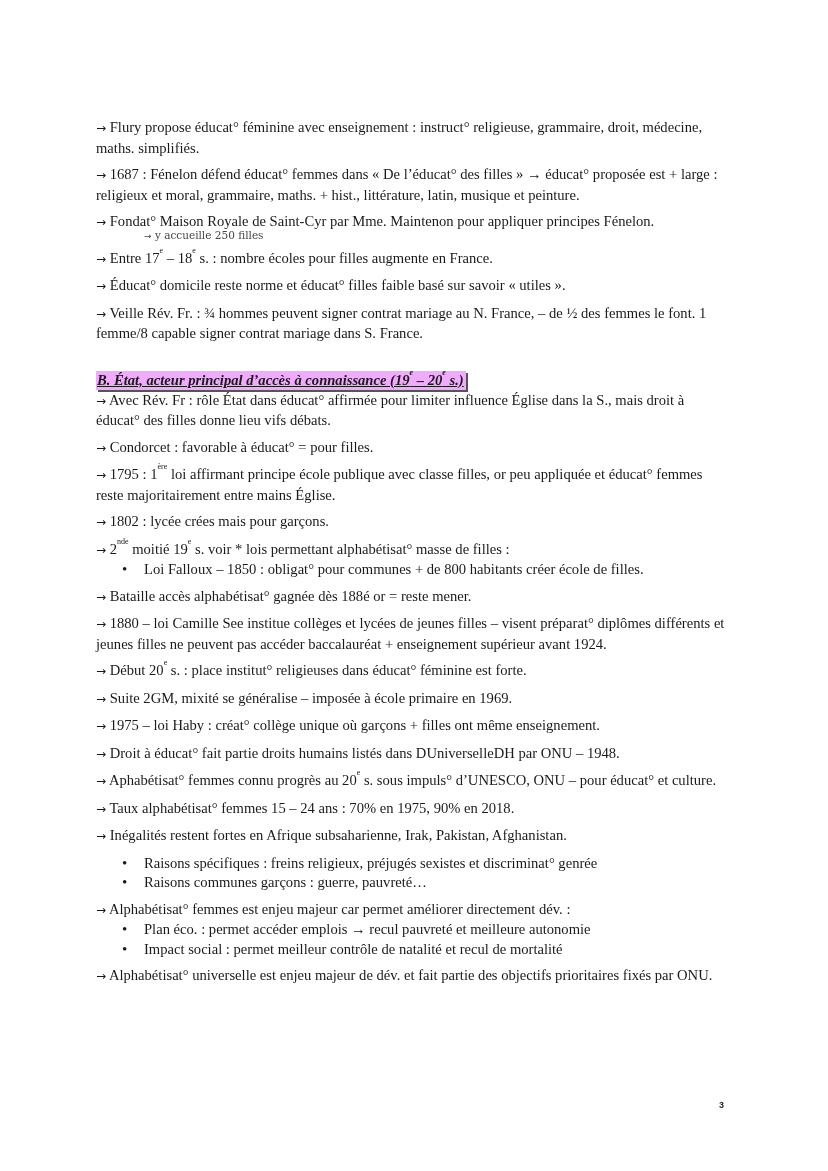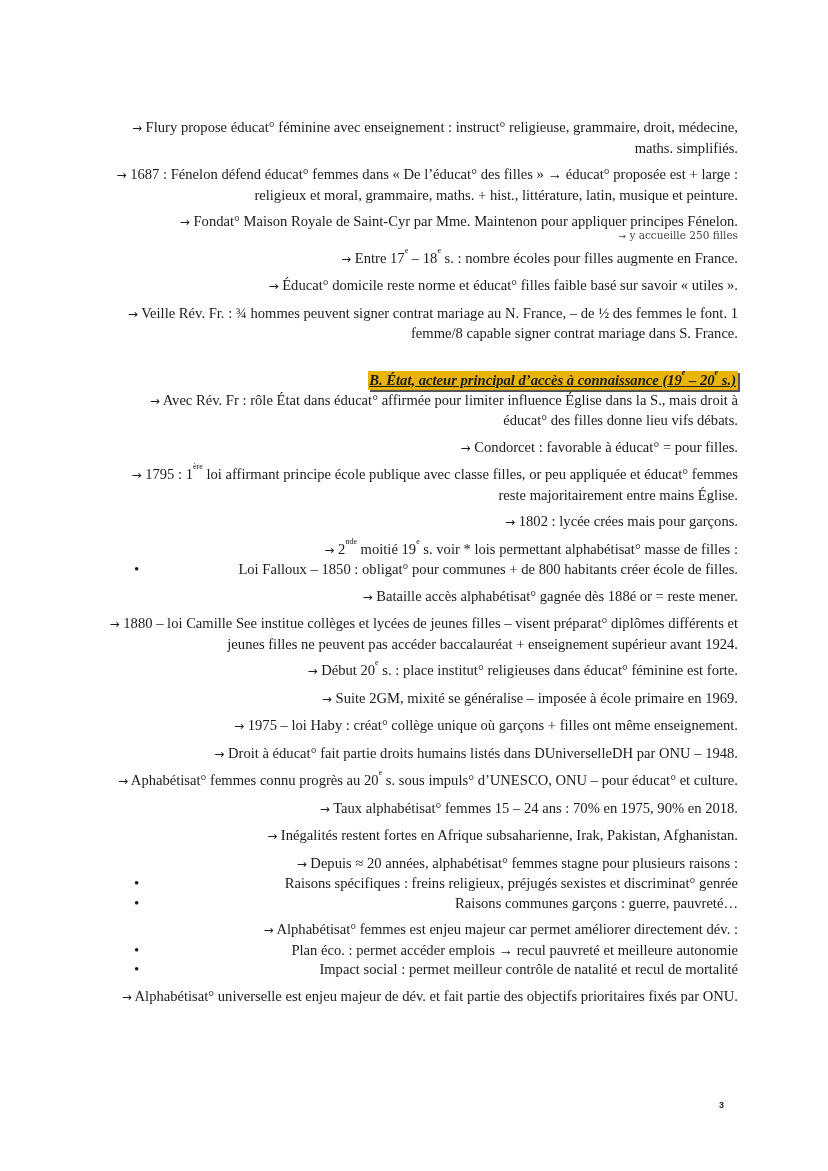--- a/index.html
+++ b/index.html
@@ -2,36 +2,36 @@
 <html><head>
 <meta charset="utf-8">
 <style>
   html, body { margin: 0; padding: 0; background: #ffffff; }
   body {
     width: 828px; height: 1171px; position: relative; overflow: hidden;
     font-family: "Liberation Serif", "DejaVu Serif", serif;
     color: #1a1a1a;
   }
   .page {
-    position: absolute; left: 108px; top: 118px; width: 630px;
-    font-size: 14.6px; line-height: 19.5px; text-align: right;
+    position: absolute; left: 96px; top: 118px; width: 630px;
+    font-size: 14.6px; line-height: 19.5px;
   }
   .p { margin: 0 0 7px 0; }
   .p.tight { margin-bottom: 0; }
   .arrow { font-family: "DejaVu Sans", sans-serif; font-size: 12px; }
   sup { font-size: 8px; vertical-align: top; position: relative; top: -2px; line-height: 1; }
   .note {
     font-family: "DejaVu Serif", serif; font-size: 10.5px;
     color: #444; margin: -4px 0 6px 48px; line-height: 13px;
   }
   .note .arrow { font-size: 9px; }
   .heading {
     display: inline-block; margin: 20px 0 1px 0;
     font-style: italic; font-weight: bold; text-decoration: underline;
-    background: #eab308; padding: 0 2px 0 1px;
+    background: #f0abfc; padding: 0 2px 0 1px;
     box-shadow: 2px 2px 0 #555;
     line-height: 19px;
   }
   ul.bullets { margin: 0 0 7px 0; padding-left: 48px; list-style: none; }
   ul.bullets li { position: relative; padding-left: 0; }
   ul.bullets li::before {
     content: "\2022"; position: absolute; left: -22px; top: 0; font-size: 15px;
   }
   .page-number {
     position: absolute; left: 719px; top: 1100px; font-size: 9px; font-weight: bold;
@@ -66,21 +66,20 @@
   <p class="p"><span class="arrow">→</span> <span>1880 – loi Camille See institue collèges et lycées de jeunes filles – visent préparat° diplômes différents et jeunes filles ne peuvent pas accéder baccalauréat + enseignement supérieur avant 1924.</span></p>
   <p class="p"><span class="arrow">→</span> <span>Début 20</span><sup>e</sup><span> s. : place institut° religieuses dans éducat° féminine est forte.</span></p>
   <p class="p"><span class="arrow">→</span> <span>Suite 2GM, mixité se généralise – imposée à école primaire en 1969.</span></p>
   <p class="p"><span class="arrow">→</span> <span>1975 – loi Haby : créat° collège unique où garçons + filles ont même enseignement.</span></p>
 
   
   <p class="p"><span class="arrow">→</span> <span>Droit à éducat° fait partie droits humains listés dans DUniverselleDH par ONU – 1948.</span></p>
   <p class="p"><span class="arrow">→</span> <span>Aphabétisat° femmes connu progrès au 20</span><sup>e</sup><span> s. sous impuls° d’UNESCO, ONU – pour éducat° et culture.</span></p>
   <p class="p"><span class="arrow">→</span> <span>Taux alphabétisat° femmes 15 – 24 ans : 70% en 1975, 90% en 2018.</span></p>
   <p class="p"><span class="arrow">→</span> <span>Inégalités restent fortes en Afrique subsaharienne, Irak, Pakistan, Afghanistan.</span></p>
-  <p class="p tight"><span class="arrow">→</span> <span>Depuis ≈ 20 années, alphabétisat° femmes stagne pour plusieurs raisons :</span></p>
   <ul class="bullets">
     <li>Raisons spécifiques : freins religieux, préjugés sexistes et discriminat° genrée</li>
     <li>Raisons communes garçons : guerre, pauvreté…</li>
   </ul>
   <p class="p tight"><span class="arrow">→</span> <span>Alphabétisat° femmes est enjeu majeur car permet améliorer directement dév. :</span></p>
   <ul class="bullets">
     <li>Plan éco. : permet accéder emplois → recul pauvreté et meilleure autonomie</li>
     <li>Impact social : permet meilleur contrôle de natalité et recul de mortalité</li>
   </ul>
   <p class="p"><span class="arrow">→</span> <span>Alphabétisat° universelle est enjeu majeur de dév. et fait partie des objectifs prioritaires fixés par ONU.</span></p>

